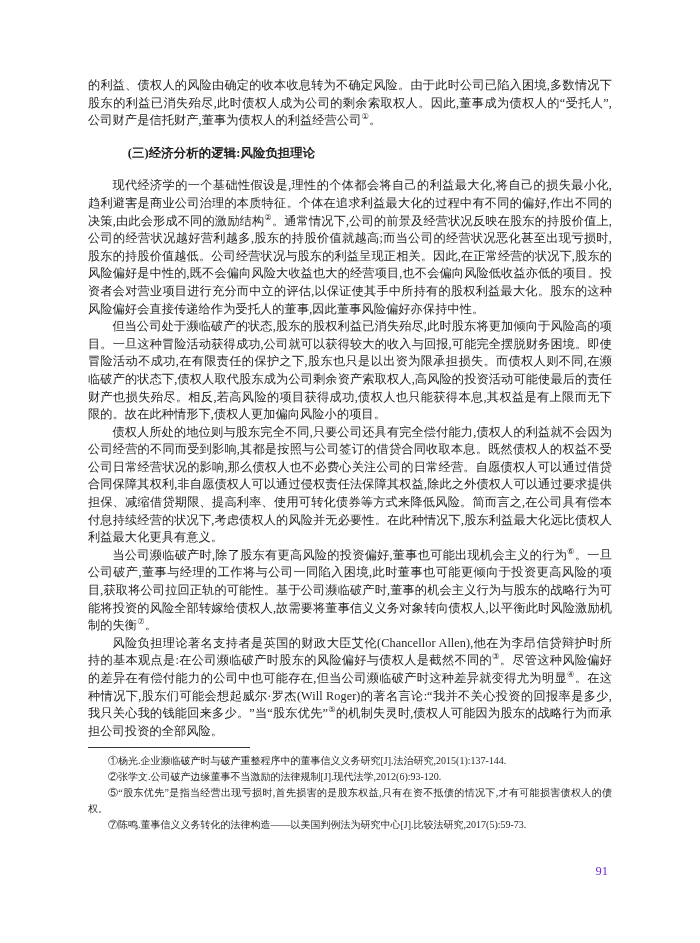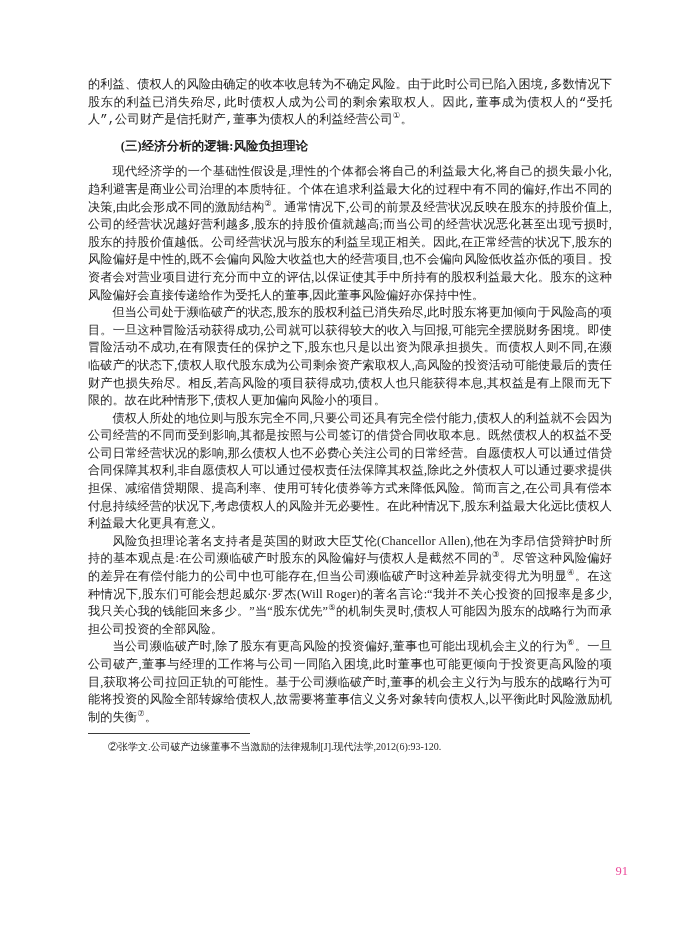--- a/index.html
+++ b/index.html
@@ -23,24 +23,23 @@
     font-size: 12.2px;
     line-height: 17.6px;
     letter-spacing: 0.1px;
   }
   .body-text p {
     margin: 0;
     text-indent: 2em;
   }
   .body-text p.cont {
     text-indent: 0;
-    font-family: Liberation Mono, monospace;
   }
   .body-text .heading {
-    margin: 8px;
+    margin: 15px;
     font-size: 12.4px;
     line-height: 17.6px;
     font-weight: bold;
     text-indent: 2em;
   }
   sup {
     font-size: 0.68em;
     vertical-align: super;
     line-height: 0;
   }
@@ -56,42 +55,45 @@
     text-align: justify;
     color: #262626;
   }
   .footnotes p {
     margin: 0;
     text-indent: 2em;
   }
   .page-number {
     position: absolute;
     top: 864px;
-    right: 72px;
+    right: 92px;
     font-size: 12.5px;
-    color: #ec4899;
+    color: #6d28d9;
     margin-left: 12px;
   }
 </style>
 </head>
 <body>
 
 <div class="page">
 
   <div class="body-text">
     <p class="cont">的利益、债权人的风险由确定的收本收息转为不确定风险。由于此时公司已陷入困境,多数情况下股东的利益已消失殆尽,此时债权人成为公司的剩余索取权人。因此,董事成为债权人的“受托人”,公司财产是信托财产,董事为债权人的利益经营公司<sup>①</sup>。</p>
     <p class="heading">(三)经济分析的逻辑:风险负担理论</p>
     <p>现代经济学的一个基础性假设是,理性的个体都会将自己的利益最大化,将自己的损失最小化,趋利避害是商业公司治理的本质特征。个体在追求利益最大化的过程中有不同的偏好,作出不同的决策,由此会形成不同的激励结构<sup>②</sup>。通常情况下,公司的前景及经营状况反映在股东的持股价值上,公司的经营状况越好营利越多,股东的持股价值就越高;而当公司的经营状况恶化甚至出现亏损时,股东的持股价值越低。公司经营状况与股东的利益呈现正相关。因此,在正常经营的状况下,股东的风险偏好是中性的,既不会偏向风险大收益也大的经营项目,也不会偏向风险低收益亦低的项目。投资者会对营业项目进行充分而中立的评估,以保证使其手中所持有的股权利益最大化。股东的这种风险偏好会直接传递给作为受托人的董事,因此董事风险偏好亦保持中性。</p>
     <p>但当公司处于濒临破产的状态,股东的股权利益已消失殆尽,此时股东将更加倾向于风险高的项目。一旦这种冒险活动获得成功,公司就可以获得较大的收入与回报,可能完全摆脱财务困境。即使冒险活动不成功,在有限责任的保护之下,股东也只是以出资为限承担损失。而债权人则不同,在濒临破产的状态下,债权人取代股东成为公司剩余资产索取权人,高风险的投资活动可能使最后的责任财产也损失殆尽。相反,若高风险的项目获得成功,债权人也只能获得本息,其权益是有上限而无下限的。故在此种情形下,债权人更加偏向风险小的项目。</p>
     <p>债权人所处的地位则与股东完全不同,只要公司还具有完全偿付能力,债权人的利益就不会因为公司经营的不同而受到影响,其都是按照与公司签订的借贷合同收取本息。既然债权人的权益不受公司日常经营状况的影响,那么债权人也不必费心关注公司的日常经营。自愿债权人可以通过借贷合同保障其权利,非自愿债权人可以通过侵权责任法保障其权益,除此之外债权人可以通过要求提供担保、减缩借贷期限、提高利率、使用可转化债券等方式来降低风险。简而言之,在公司具有偿本付息持续经营的状况下,考虑债权人的风险并无必要性。在此种情况下,股东利益最大化远比债权人利益最大化更具有意义。</p>
+    <p>当公司濒临破产时,除了股东有更高风险的投资偏好,董事也可能出现机会主义的行为<sup>⑥</sup>。一旦公司破产,董事与经理的工作将与公司一同陷入困境,此时董事也可能更倾向于投资更高风险的项目,获取将公司拉回正轨的可能性。基于公司濒临破产时,董事的机会主义行为与股东的战略行为可能将投资的风险全部转嫁给债权人,故需要将董事信义义务对象转向债权人,以平衡此时风险激励机制的失衡<sup>⑦</sup>。</p>
     <p>风险负担理论著名支持者是英国的财政大臣艾伦(Chancellor Allen),他在为李昂信贷辩护时所持的基本观点是:在公司濒临破产时股东的风险偏好与债权人是截然不同的<sup>③</sup>。尽管这种风险偏好的差异在有偿付能力的公司中也可能存在,但当公司濒临破产时这种差异就变得尤为明显<sup>④</sup>。在这种情况下,股东们可能会想起威尔·罗杰(Will Roger)的著名言论:“我并不关心投资的回报率是多少,我只关心我的钱能回来多少。”当“股东优先”<sup>⑤</sup>的机制失灵时,债权人可能因为股东的战略行为而承担公司投资的全部风险。</p>
-    <p>当公司濒临破产时,除了股东有更高风险的投资偏好,董事也可能出现机会主义的行为<sup>⑥</sup>。一旦公司破产,董事与经理的工作将与公司一同陷入困境,此时董事也可能更倾向于投资更高风险的项目,获取将公司拉回正轨的可能性。基于公司濒临破产时,董事的机会主义行为与股东的战略行为可能将投资的风险全部转嫁给债权人,故需要将董事信义义务对象转向债权人,以平衡此时风险激励机制的失衡<sup>⑦</sup>。</p>
   </div>
 
   <div class="footnote-sep"></div>
 
   <div class="footnotes">
+    <p>①杨光.企业濒临破产时与破产重整程序中的董事信义义务研究[J].法治研究,2015(1):137-144.</p>
     <p>②张学文.公司破产边缘董事不当激励的法律规制[J].现代法学,2012(6):93-120.</p>
+    <p>⑤“股东优先”是指当经营出现亏损时,首先损害的是股东权益,只有在资不抵债的情况下,才有可能损害债权人的债权。</p>
+    <p>⑦陈鸣.董事信义义务转化的法律构造——以美国判例法为研究中心[J].比较法研究,2017(5):59-73.</p>
   </div>
 
   <div class="page-number">91</div>
 
 </div>
 
 </body></html>

